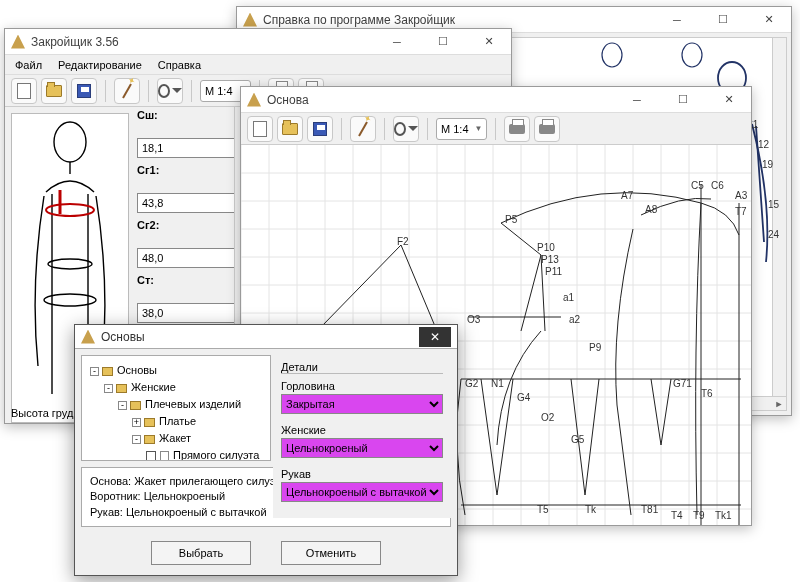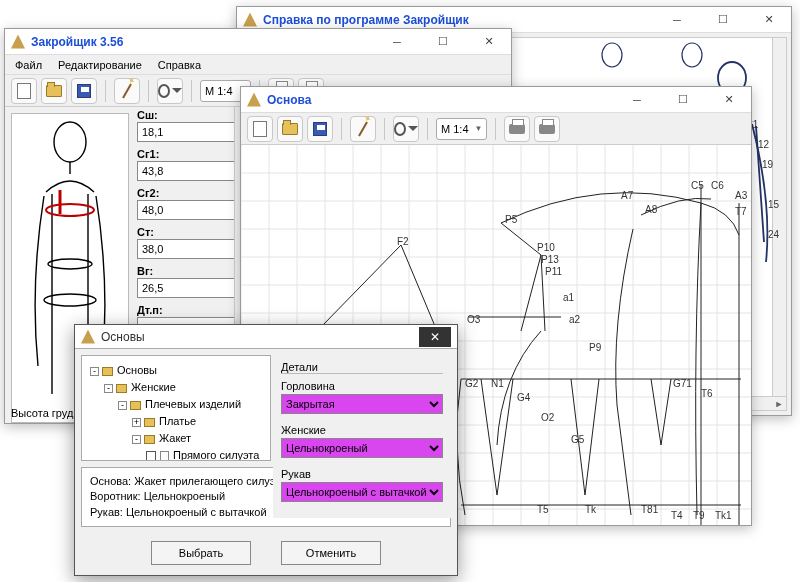--- a/index.html
+++ b/index.html
@@ -19,21 +19,21 @@
     display: flex; flex-direction: column;
   }
   .titlebar {
     height: 26px;
     background: #fff;
     border-bottom: 1px solid #ddd;
     display: flex; align-items: center;
     padding: 0 2px 0 6px;
     gap: 6px;
   }
-  .titlebar .title { flex: 1; color: #1d4ed8; font-size: 12px; font-weight: bold; }
+  .titlebar .title { flex: 1; color: #404040; font-size: 12px; }
   .titlebar .winbtn {
     width: 40px; height: 24px;
     display: flex; align-items: center; justify-content: center;
     color: #444;
   }
   .app-icon {
     width: 14px; height: 14px;
     background: #c8a04d;
     position: relative;
     clip-path: polygon(50% 0,100% 100%,0 100%);
@@ -95,21 +95,21 @@
     overflow:hidden;
   }
   .meas-figure {
     position:absolute; left:6px; top:6px;
     width:118px; height:310px;
     background:#fff;
     border:1px solid #bbb;
   }
   .meas-list { position:absolute; left:132px; top:2px; width:92px; }
   .meas-row { margin-bottom: 6px; }
-  .meas-row label { display:block; font-weight:bold; margin-bottom:1px; font-size:11px;}
+  .meas-row label { display:block; font-weight:bold; margin-bottom:17px; font-size:11px;}
   .meas-row input { width:100px; height:20px; border:1px solid #888; padding:0 4px; background:#fff; font-size:11px;}
   .bottomlabel{ position:absolute; left:6px; bottom:4px; font-size:11px;}
 
   
   .help-body { flex: 1; background:#fff; border:1px solid #ccc; margin:4px; position:relative; overflow:hidden;}
   .scrollbar-h { position:absolute; bottom:0; left:0; right:0; height:14px; background:#f0f0f0; border-top:1px solid #ccc; display:flex; align-items:center;}
   .scrollbar-h .tr { width:14px;height:14px;display:flex;align-items:center;justify-content:center;color:#666;font-size:9px;}
   .scrollbar-v { position:absolute; top:0; bottom:14px; right:0; width:14px; background:#f0f0f0; border-left:1px solid #ccc;}
 
   

